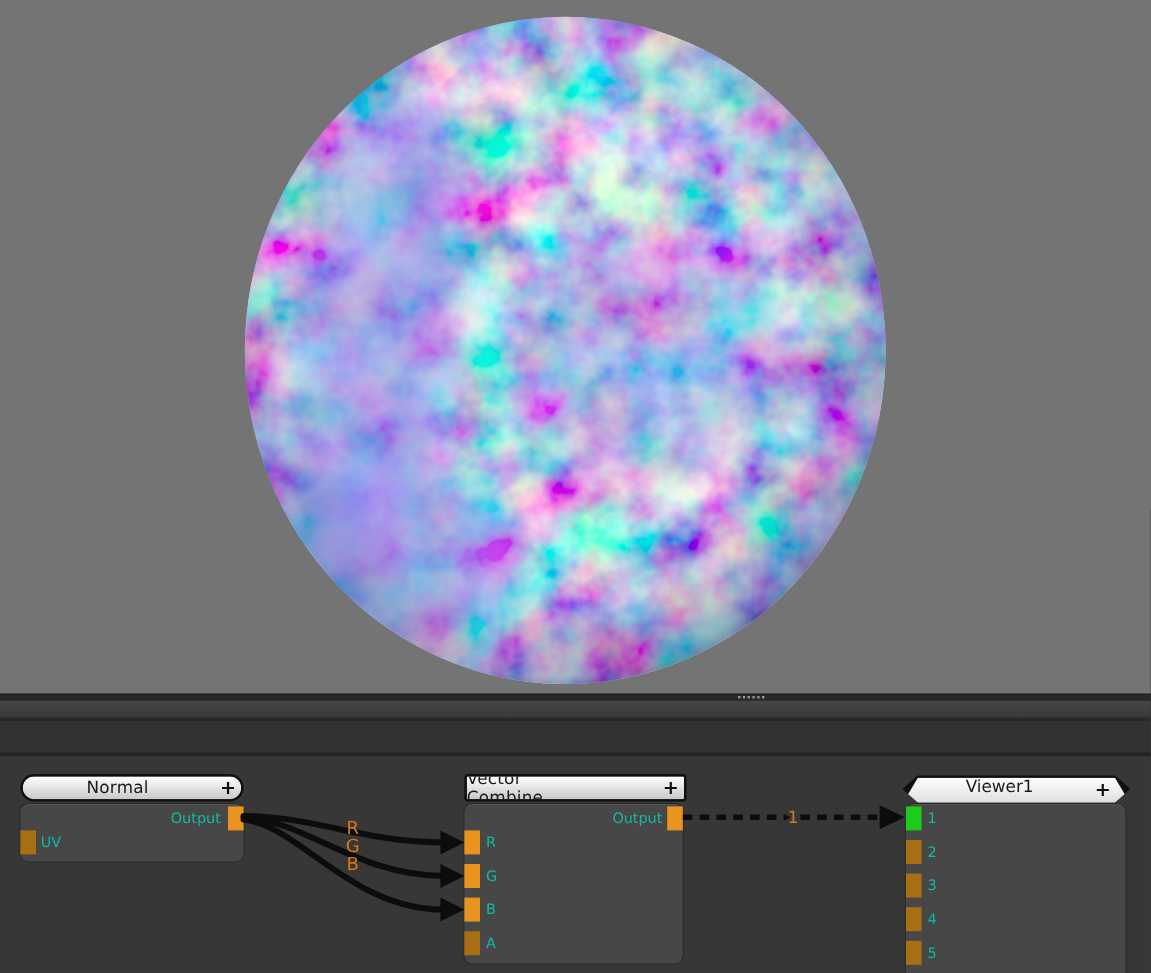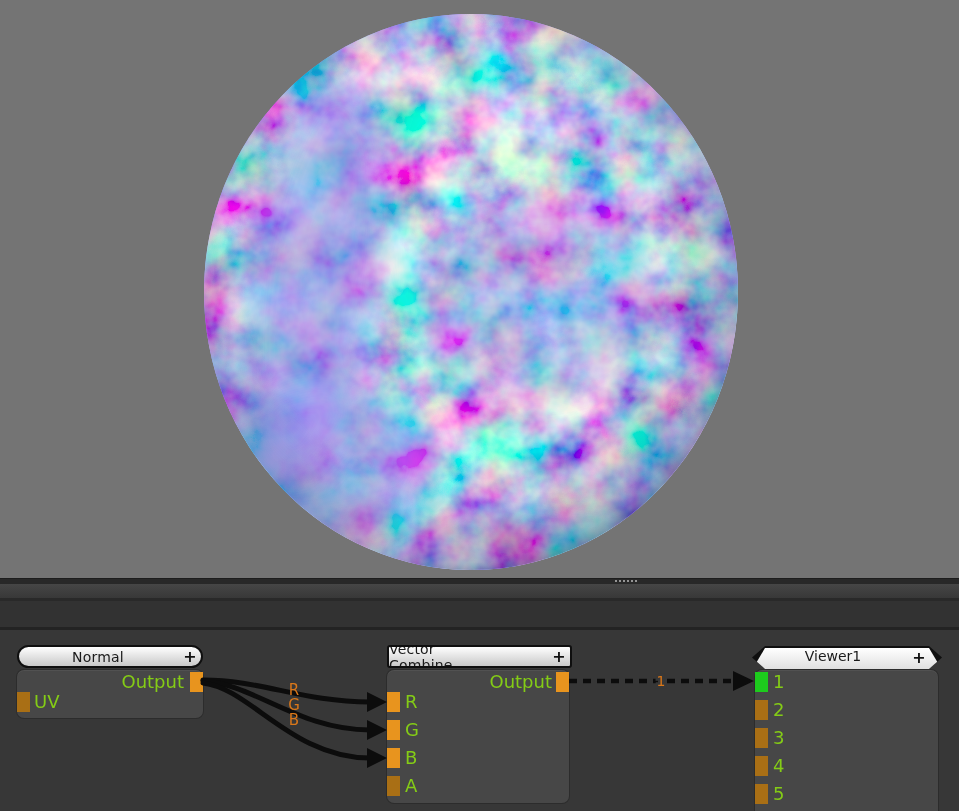--- a/index.html
+++ b/index.html
@@ -48,21 +48,21 @@
                      font-size:14px; color:#1a1a1a; padding-left:8px; }
   .hex-inner .sep  { width:2px; background:#0f0f0f; }
   .hex-inner .plus { width:34px; display:flex; align-items:center; justify-content:center;
                      font-size:16px; font-weight:bold; color:#111; padding-right:8px; cursor:pointer; }
 
   
   .port { position:absolute; width:13px; height:20px; cursor:crosshair; }
   .p-connected { background:#e8941e; }
   .p-idle      { background:#a96f15; }
   .p-active    { background:#1dcb1d; }
-  .plabel { position:absolute; height:20px; line-height:20px; font-size:18px; color:#84cc16; }
+  .plabel { position:absolute; height:20px; line-height:20px; font-size:12px; color:#14b8a6; }
   .plabel-r { text-align:right; }
 </style>
 </head>
 <body>
 
 <div id="stage">
 
   <div class="viewer-pane">
     <svg class="sphere-svg" width="959" height="578" viewBox="0 0 959 578">
       <defs>

